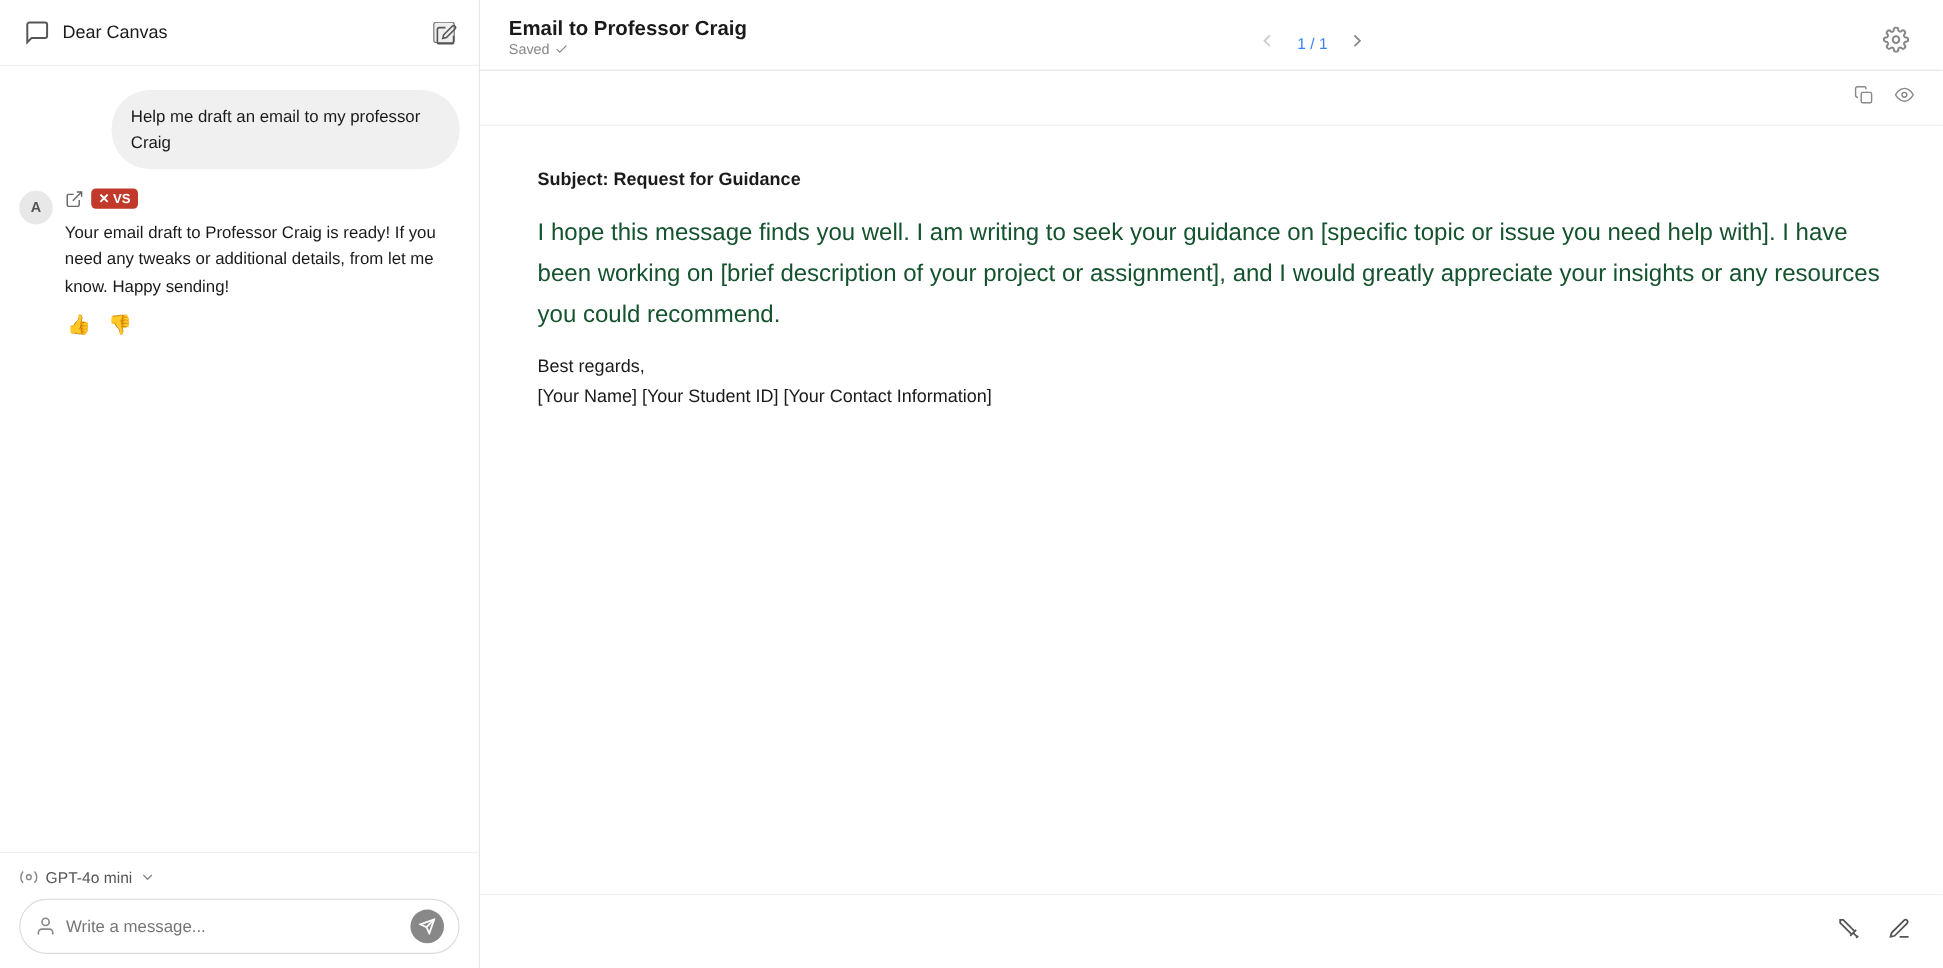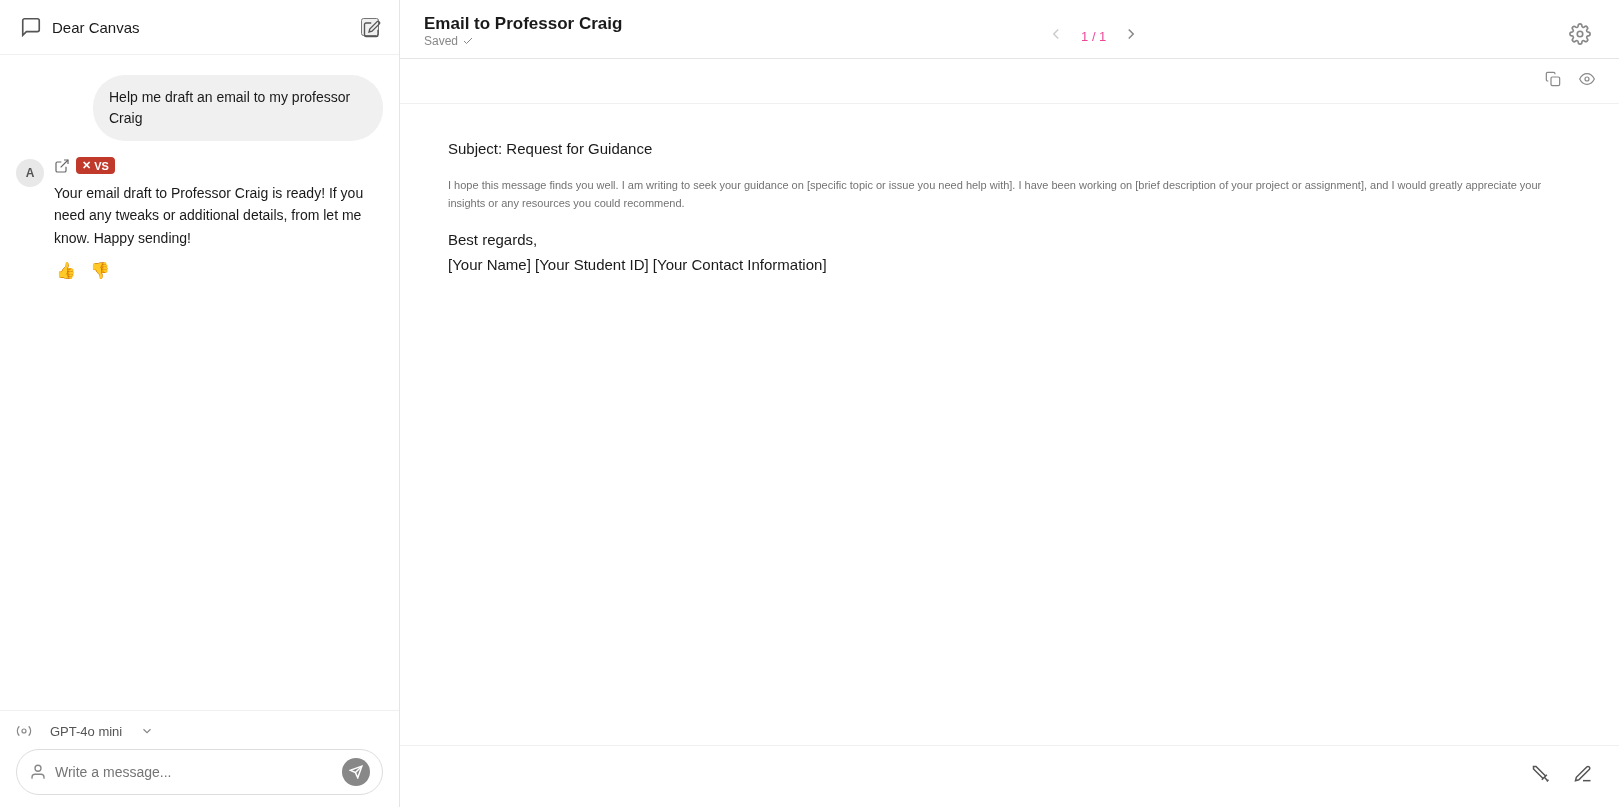--- a/index.html
+++ b/index.html
@@ -155,21 +155,21 @@
     }
 
     .left-footer {
       padding: 12px 16px;
       border-top: 1px solid #f0f0f0;
     }
 
     .model-selector {
       display: flex;
       align-items: center;
-      gap: 18px;
+      gap: 6px;
       cursor: pointer;
       margin-bottom: 10px;
     }
 
     .model-selector-icon {
       width: 16px;
       height: 16px;
       color: #888;
     }
 
@@ -285,21 +285,21 @@
       padding: 4px;
     }
 
     .nav-arrow.disabled {
       color: #ccc;
       cursor: default;
     }
 
     .page-indicator {
       font-size: 13px;
-      color: #ec4899;
+      color: #3b82f6;
     }
 
     .right-header-right {
       display: flex;
       align-items: center;
       gap: 8px;
     }
 
     .gear-btn {
       background: none;
@@ -330,35 +330,35 @@
 
     .canvas-content {
       flex: 1;
       overflow-y: auto;
       padding: 32px 48px;
       line-height: 1.7;
     }
 
     .email-subject {
       font-size: 15px;
-      font-weight: 400;
+      font-weight: 700;
       margin-bottom: 14px;
       color: #1a1a1a;
     }
 
     .email-salutation {
       font-size: 15px;
       margin-bottom: 14px;
       color: #1a1a1a;
     }
 
     .email-body-para {
-      font-size: 11px;
+      font-size: 20px;
       margin-bottom: 14px;
-      color: #737373;
+      color: #14532d;
       line-height: 1.7;
     }
 
     .email-closing {
       font-size: 15px;
       margin-bottom: 0;
       color: #1a1a1a;
     }
 
     .email-signature {

